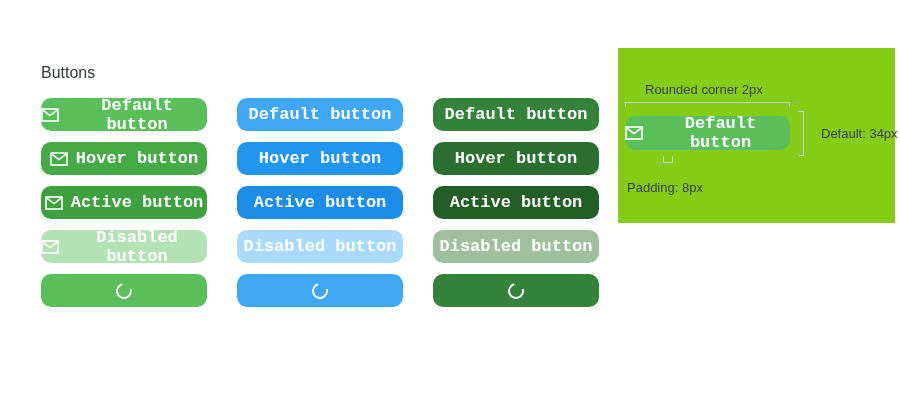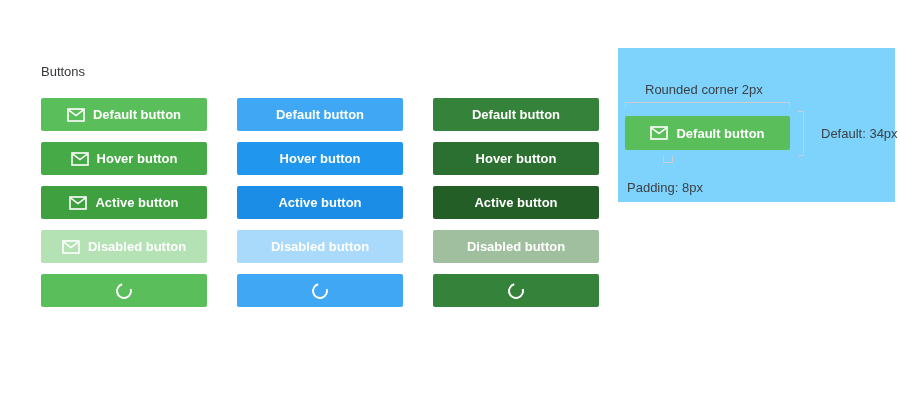--- a/index.html
+++ b/index.html
@@ -6,65 +6,65 @@
   html, body { width: 900px; height: 400px; }
   body {
     position: relative;
     background: #ffffff;
     font-family: "Liberation Sans", sans-serif;
     overflow: hidden;
   }
   .page-title {
     position: absolute;
     left: 41px; top: 64px;
-    font-size: 13px;
+    font-size: 16px;
     color: #33383d;
   }
   .columns {
     position: absolute;
     left: 41px; top: 98px;
     display: flex;
   }
   .col { width: 166px; margin-right: 30px; }
   .col:last-child { margin-right: 0; }
   .btn {
     display: flex;
     align-items: center;
     justify-content: center;
     gap: 8px;
     width: 166px;
     height: 33px;
     margin-bottom: 11px;
     border: none;
-    border-radius: 2px;
+    border-radius: 10px;
     color: #ffffff;
-    font-family: Liberation Sans, sans-serif;
-    font-size: 13px;
+    font-family: Liberation Mono, monospace;
+    font-size: 17px;
     font-weight: 700;
     cursor: pointer;
   }
   .btn:last-child { margin-bottom: 0; }
   .env-icon { display: inline-flex; line-height: 0; }
   .spinner {
     display: inline-block;
     width: 16px; height: 16px;
     border: 2px solid #ffffff;
     border-top-color: transparent;
     border-radius: 50%;
     transform: rotate(30deg);
     animation: spin 1s linear infinite;
   }
   @keyframes spin { to { transform: rotate(390deg); } }
 
   
   .spec-panel {
     position: absolute;
     left: 618px; top: 48px;
-    width: 277px; height: 154px;
-    background: #7dd3fc;
+    width: 277px; height: 175px;
+    background: #84cc16;
   }
   .spec-label {
     position: absolute;
     font-size: 13px;
     color: #3c4146;
     white-space: nowrap;
   }
   .lbl-rounded { left: 27px; top: 34px; }
   .lbl-height  { left: 203px; top: 78px; }
   .lbl-padding { left: 9px;  top: 132px; }

